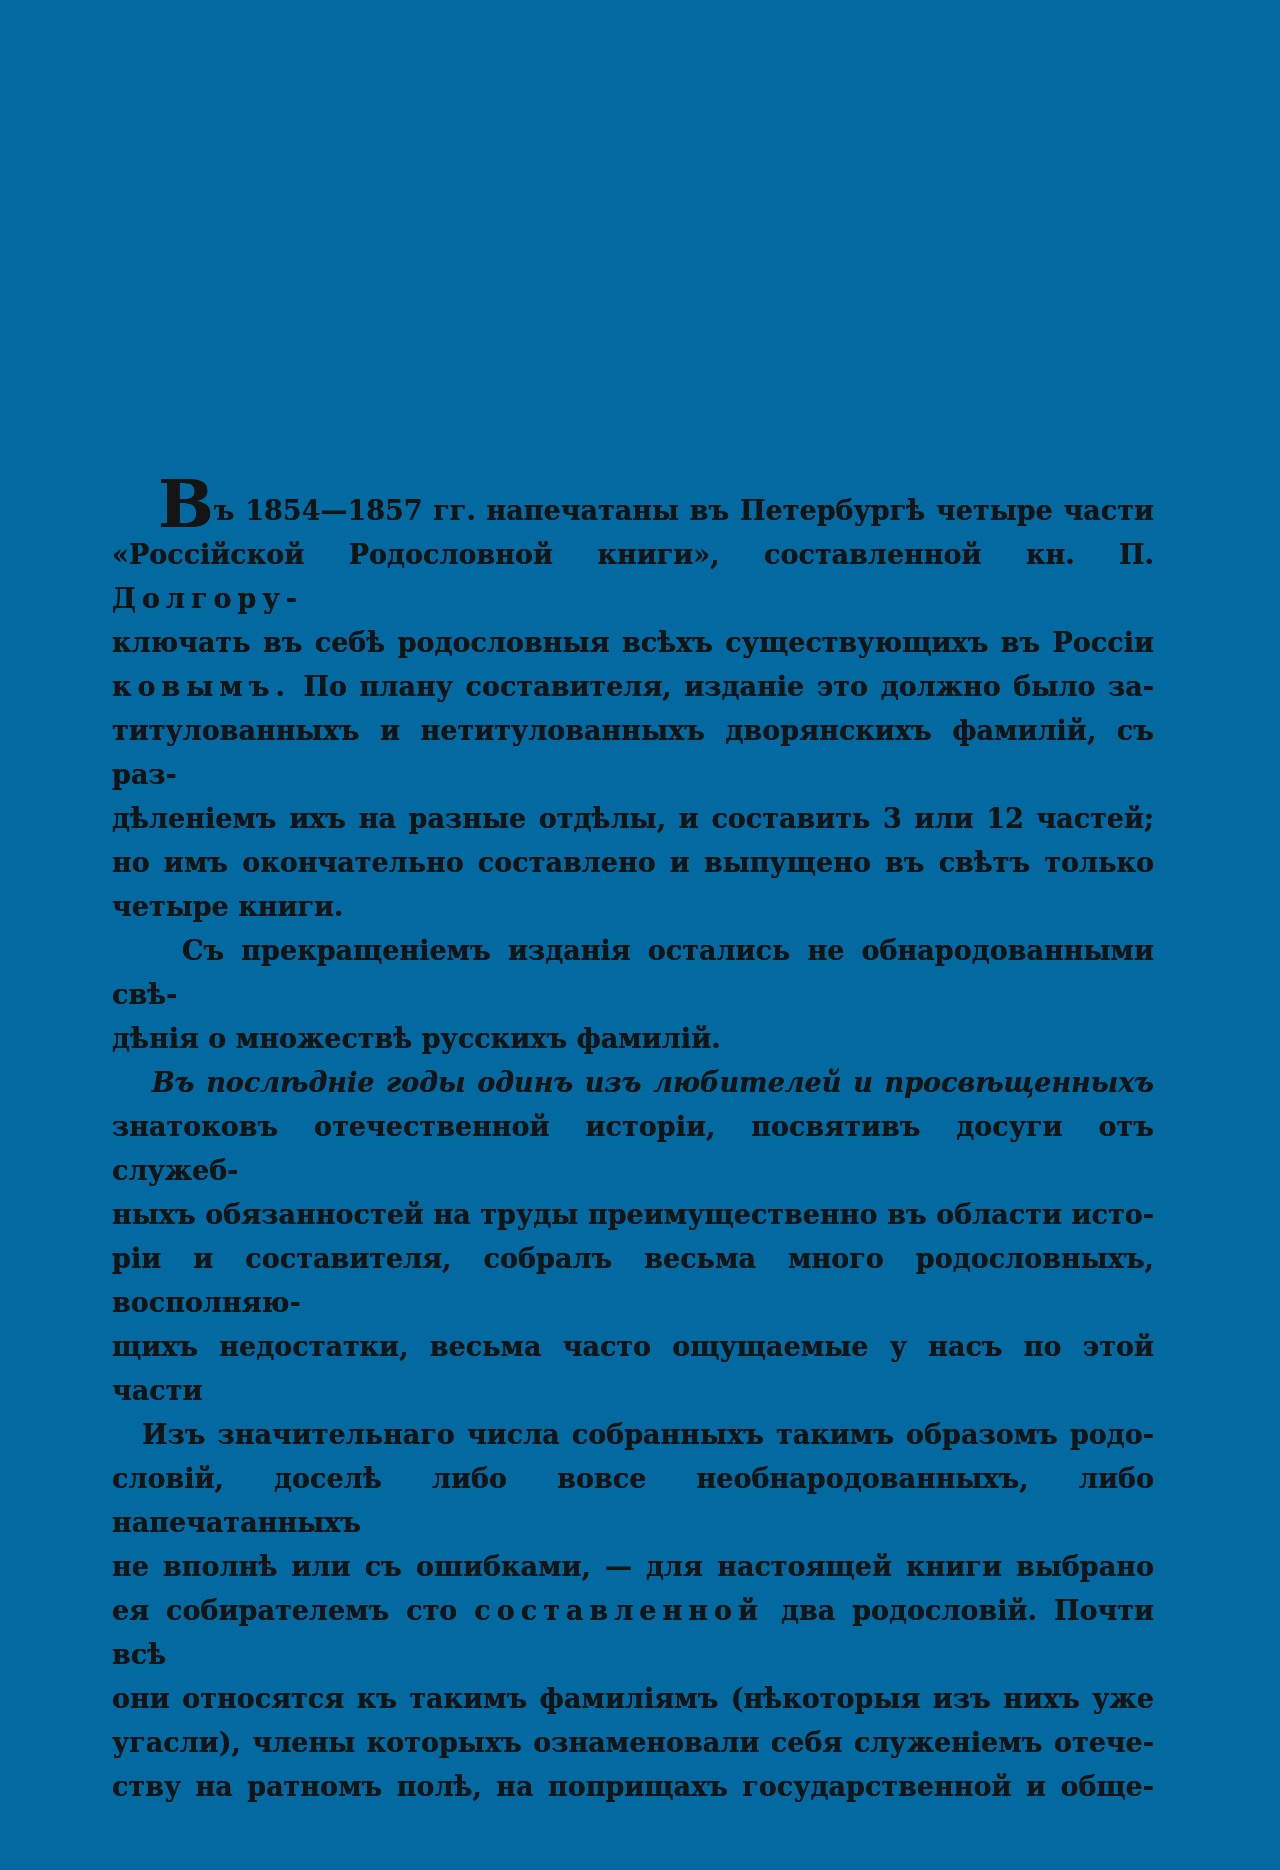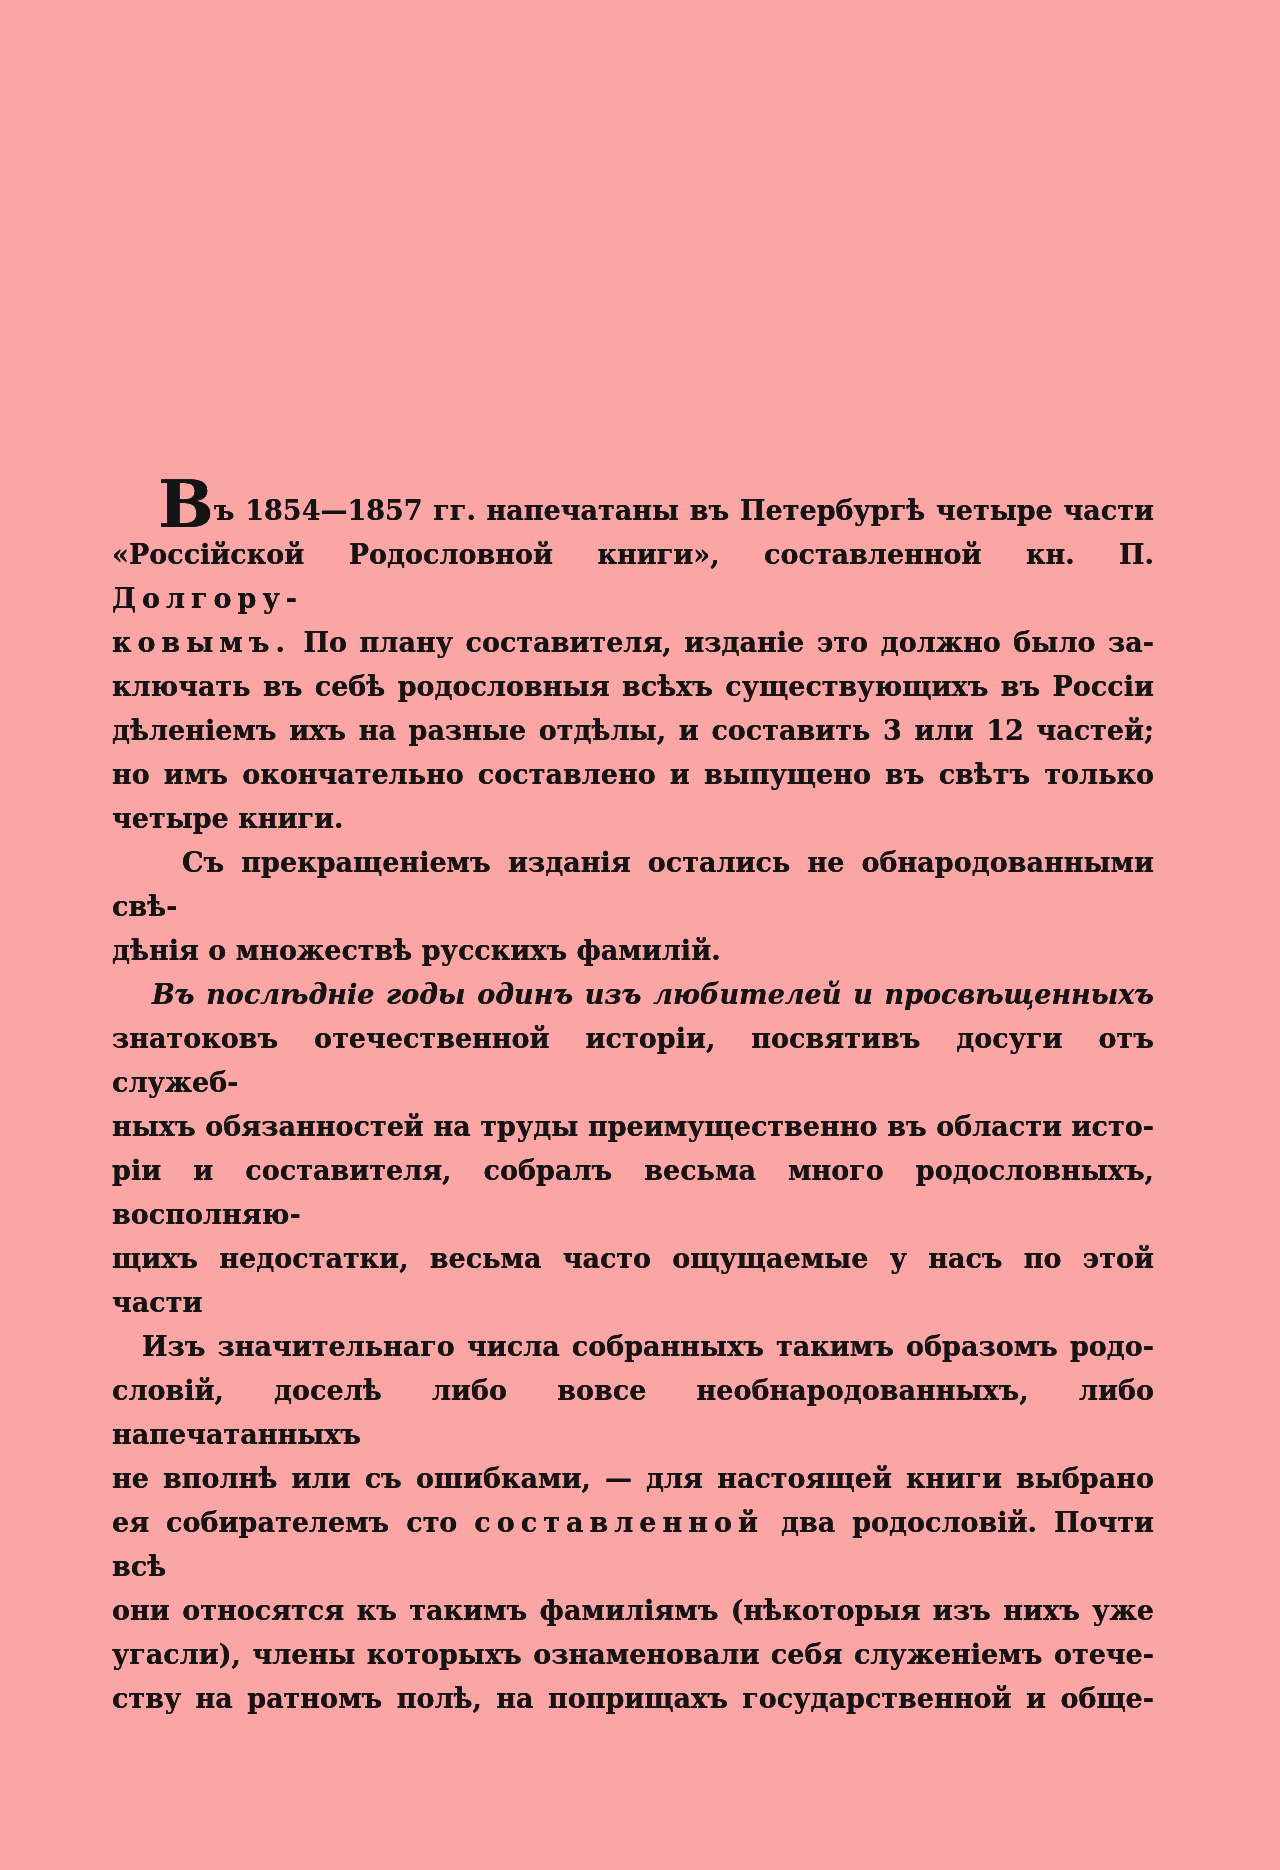--- a/index.html
+++ b/index.html
@@ -4,21 +4,21 @@
 <style>
   html, body {
     margin: 0;
     padding: 0;
     background: #ffffff;
   }
   .page {
     position: relative;
     width: 1280px;
     height: 1870px;
-    background: #fca5a5;
+    background: #0369a1;
     overflow: hidden;
     font-family: "DejaVu Serif", serif;
     font-weight: 700;
     color: #141414;
   }
   .text-column {
     position: absolute;
     left: 112px;
     top: 489px;
     width: 1042px;
@@ -50,22 +50,23 @@
 </style>
 </head>
 <body>
 
 <div class="page">
   <div class="text-column">
 
     <div>
       <div class="ln ind46"><span class="init">В</span><span>ъ 1854—1857 гг. напечатаны въ Петербургѣ четыре части</span></div>
       <div class="ln"><span>«Россійской Родословной книги», составленной кн. П. </span><span class="sp">Долгору-</span></div>
+      <div class="ln">ключать въ себѣ родословныя всѣхъ существующихъ въ Россіи</div>
       <div class="ln"><span class="sp">ковымъ.</span><span> По плану составителя, изданіе это должно было за-</span></div>
-      <div class="ln">ключать въ себѣ родословныя всѣхъ существующихъ въ Россіи</div>
+      <div class="ln">титулованныхъ и нетитулованныхъ дворянскихъ фамилій, съ раз-</div>
       <div class="ln">дѣленіемъ ихъ на разные отдѣлы, и составить 3 или 12 частей;</div>
       <div class="ln">но имъ окончательно составлено и выпущено въ свѣтъ только</div>
       <div class="ln last">четыре книги.</div>
     </div>
 
     <div>
       <div class="ln ind70">Съ прекращеніемъ изданія остались не обнародованными свѣ-</div>
       <div class="ln last">дѣнія о множествѣ русскихъ фамилій.</div>
     </div>
 

